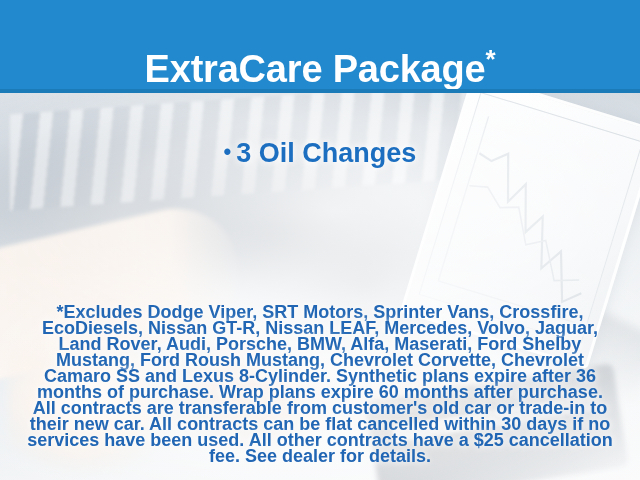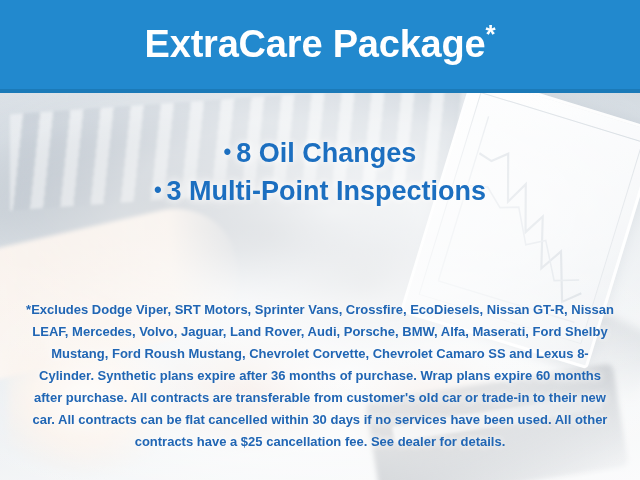--- a/index.html
+++ b/index.html
@@ -193,21 +193,21 @@
 
   
   .header-banner {
     position: absolute;
     left: 0; top: 0;
     width: 640px;
     height: 89px;
     background: #2289ce;
     z-index: 5;
     display: flex;
-    align-items: center;
+    align-items: flex-end;
     justify-content: center;
   }
   .header-banner-edge {
     position: absolute;
     left: 0; top: 89px;
     width: 640px;
     height: 4px;
     background: #1b7ab8;
     z-index: 5;
   }
@@ -256,23 +256,23 @@
   }
 
   
   .disclaimer {
     position: absolute;
     left: 26px;
     top: 286px;
     width: 588px;
     z-index: 6;
     color: #2166b4;
-    font-size: 13px;
+    font-size: 18px;
     font-weight: bold;
-    line-height: 22px;
+    line-height: 16px;
     text-align: center;
     text-shadow: 0 0 6px rgba(255,255,255,0.95), 0 0 12px rgba(255,255,255,0.75);
   }
 </style>
 </head>
 <body>
 
 <div id="promo-card">
 
   <div class="photo-layer">
@@ -308,19 +308,18 @@
 
     <div class="wash"></div>
   </div>
 
   <div class="header-banner">
     <h1 class="header-title"><span>ExtraCare Package</span><span class="asterisk">*</span></h1>
   </div>
   <div class="header-banner-edge"></div>
 
   <ul class="benefits">
-    <li class="benefit-item"><span class="dot">•</span><span>8 Oil Changes</span></li>
-    <li class="benefit-item"><span class="dot">•</span><span>3 Multi-Point Inspections</span></li>
+    <li class="benefit-item"><span class="dot">•</span><span>3 Oil Changes</span></li>
   </ul>
 
   <p class="disclaimer">*Excludes Dodge Viper, SRT Motors, Sprinter Vans, Crossfire, EcoDiesels, Nissan GT-R, Nissan LEAF, Mercedes, Volvo, Jaguar, Land Rover, Audi, Porsche, BMW, Alfa, Maserati, Ford Shelby Mustang, Ford Roush Mustang, Chevrolet Corvette, Chevrolet Camaro SS and Lexus 8-Cylinder. Synthetic plans expire after 36 months of purchase. Wrap plans expire 60 months after purchase. All contracts are transferable from customer's old car or trade-in to their new car. All contracts can be flat cancelled within 30 days if no services have been used. All other contracts have a $25 cancellation fee. See dealer for details.</p>
 
 </div>
 
 </body></html>

